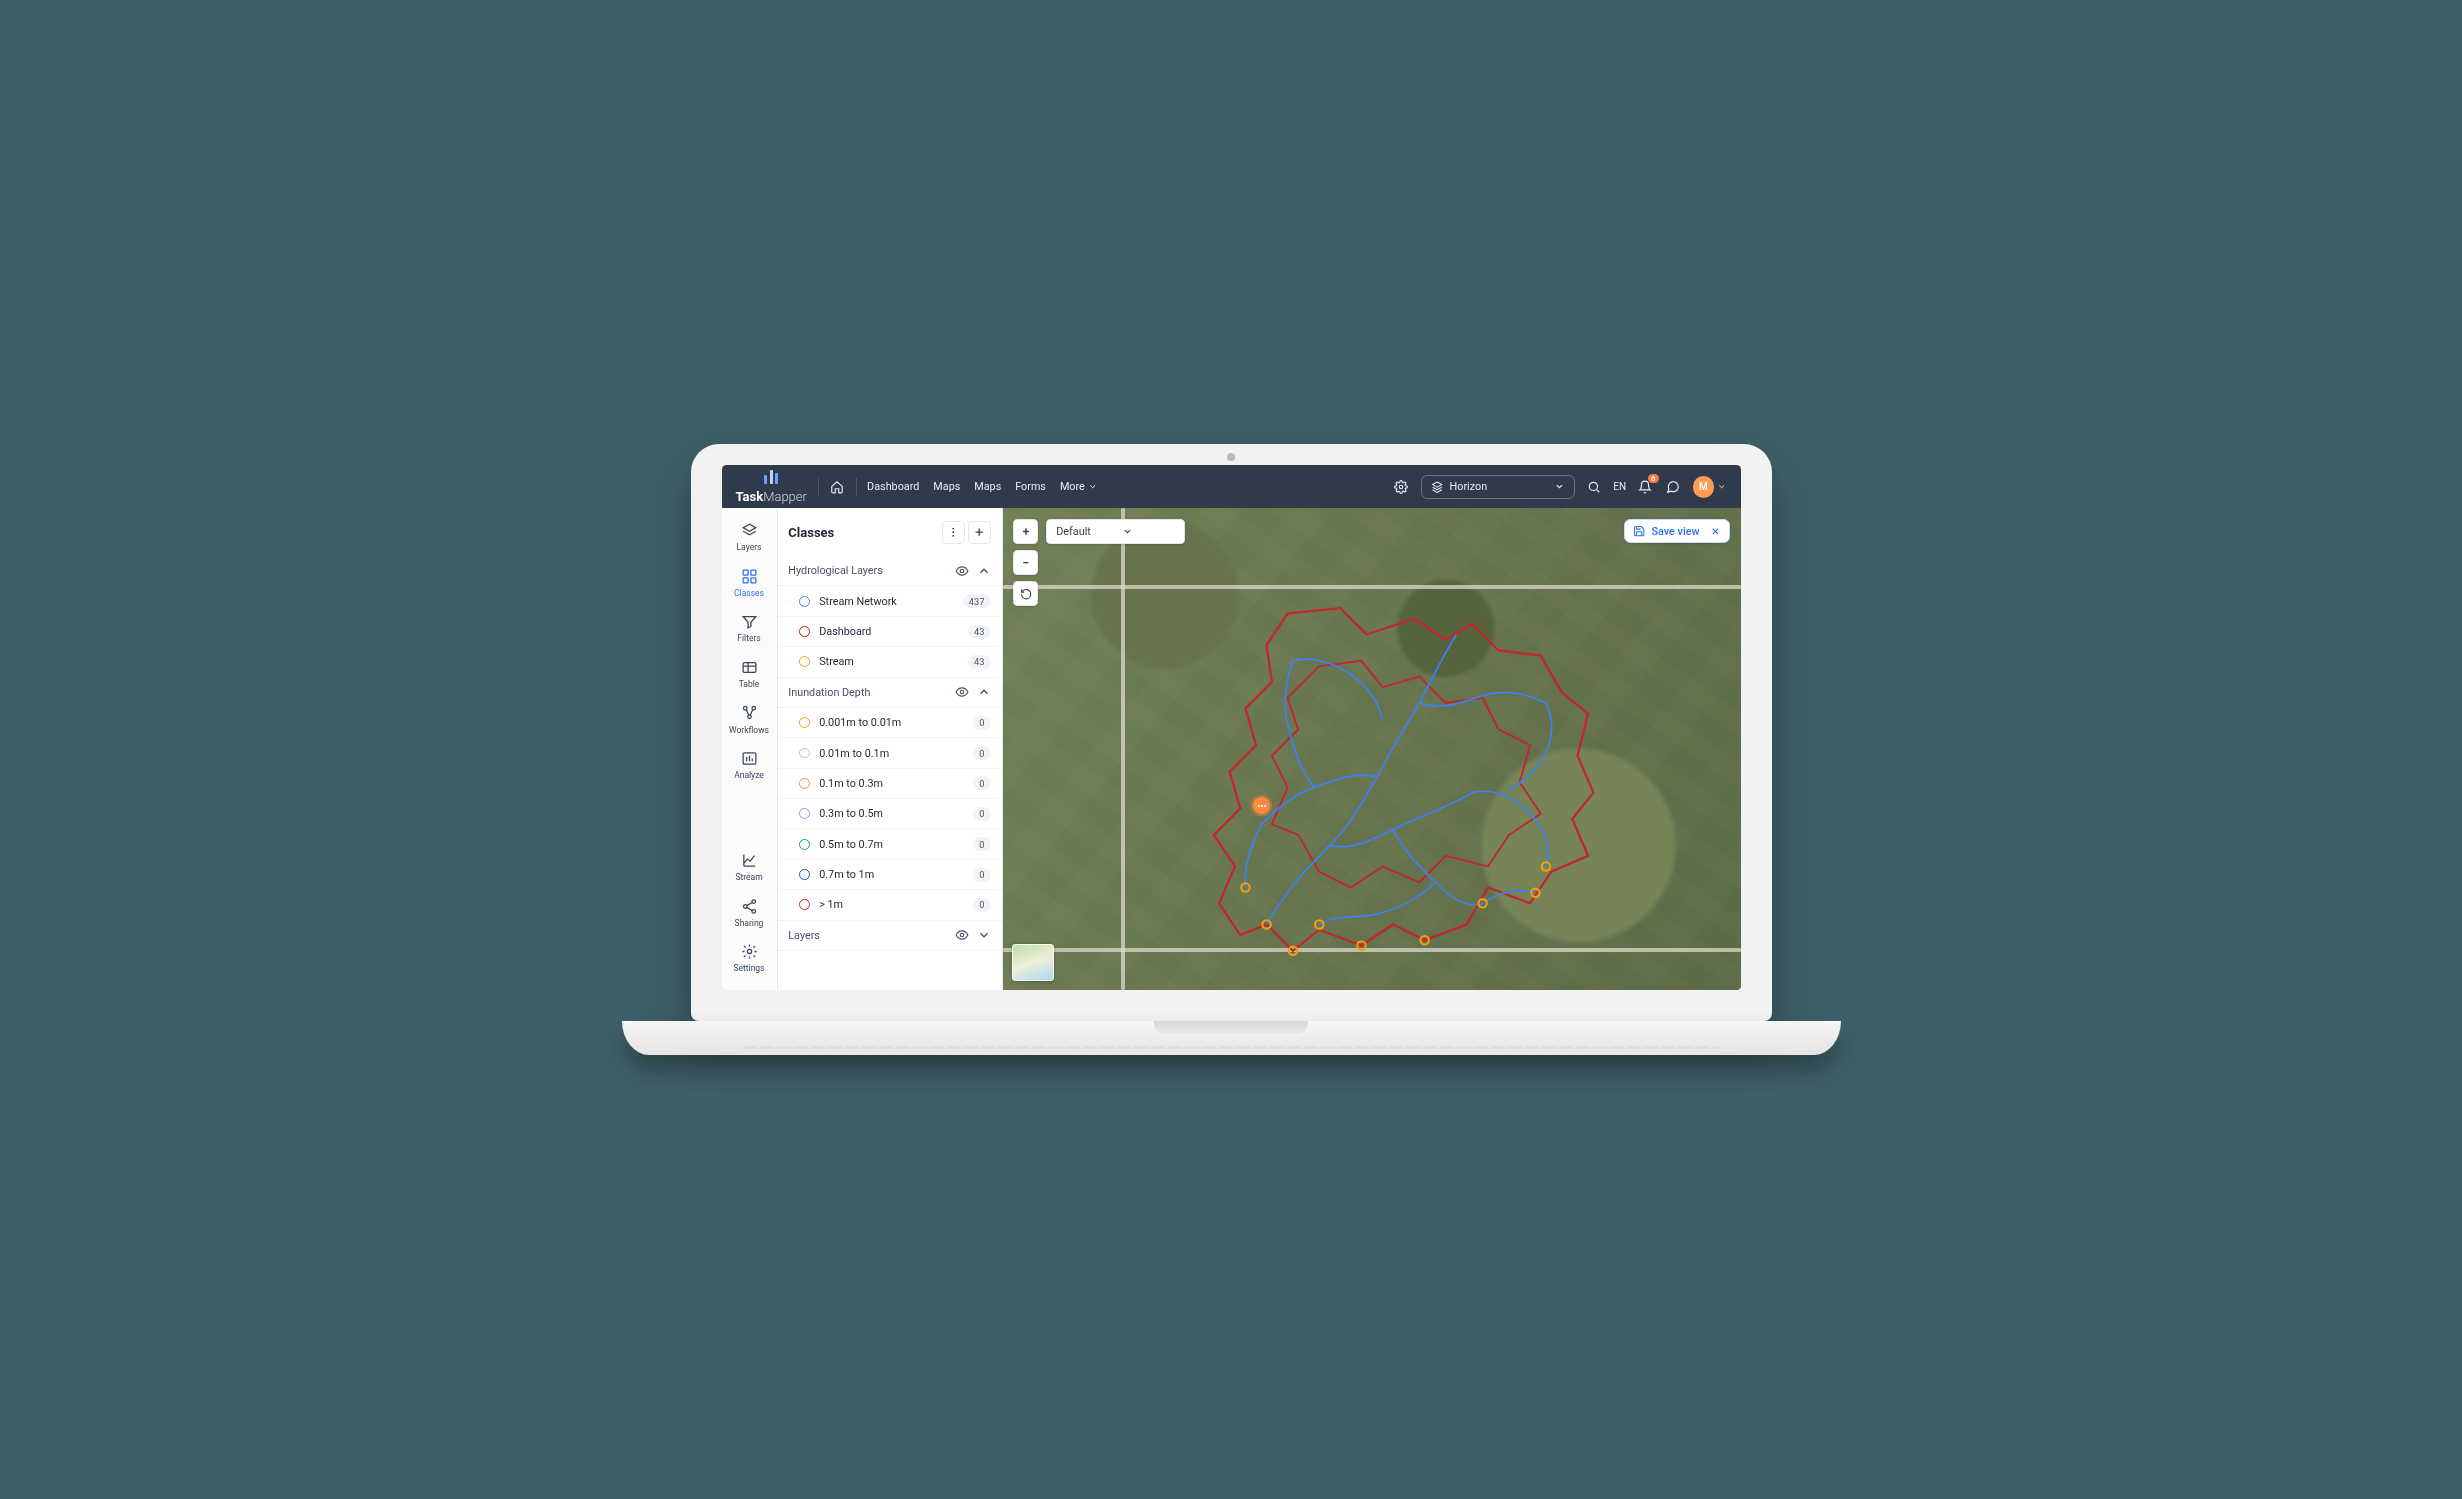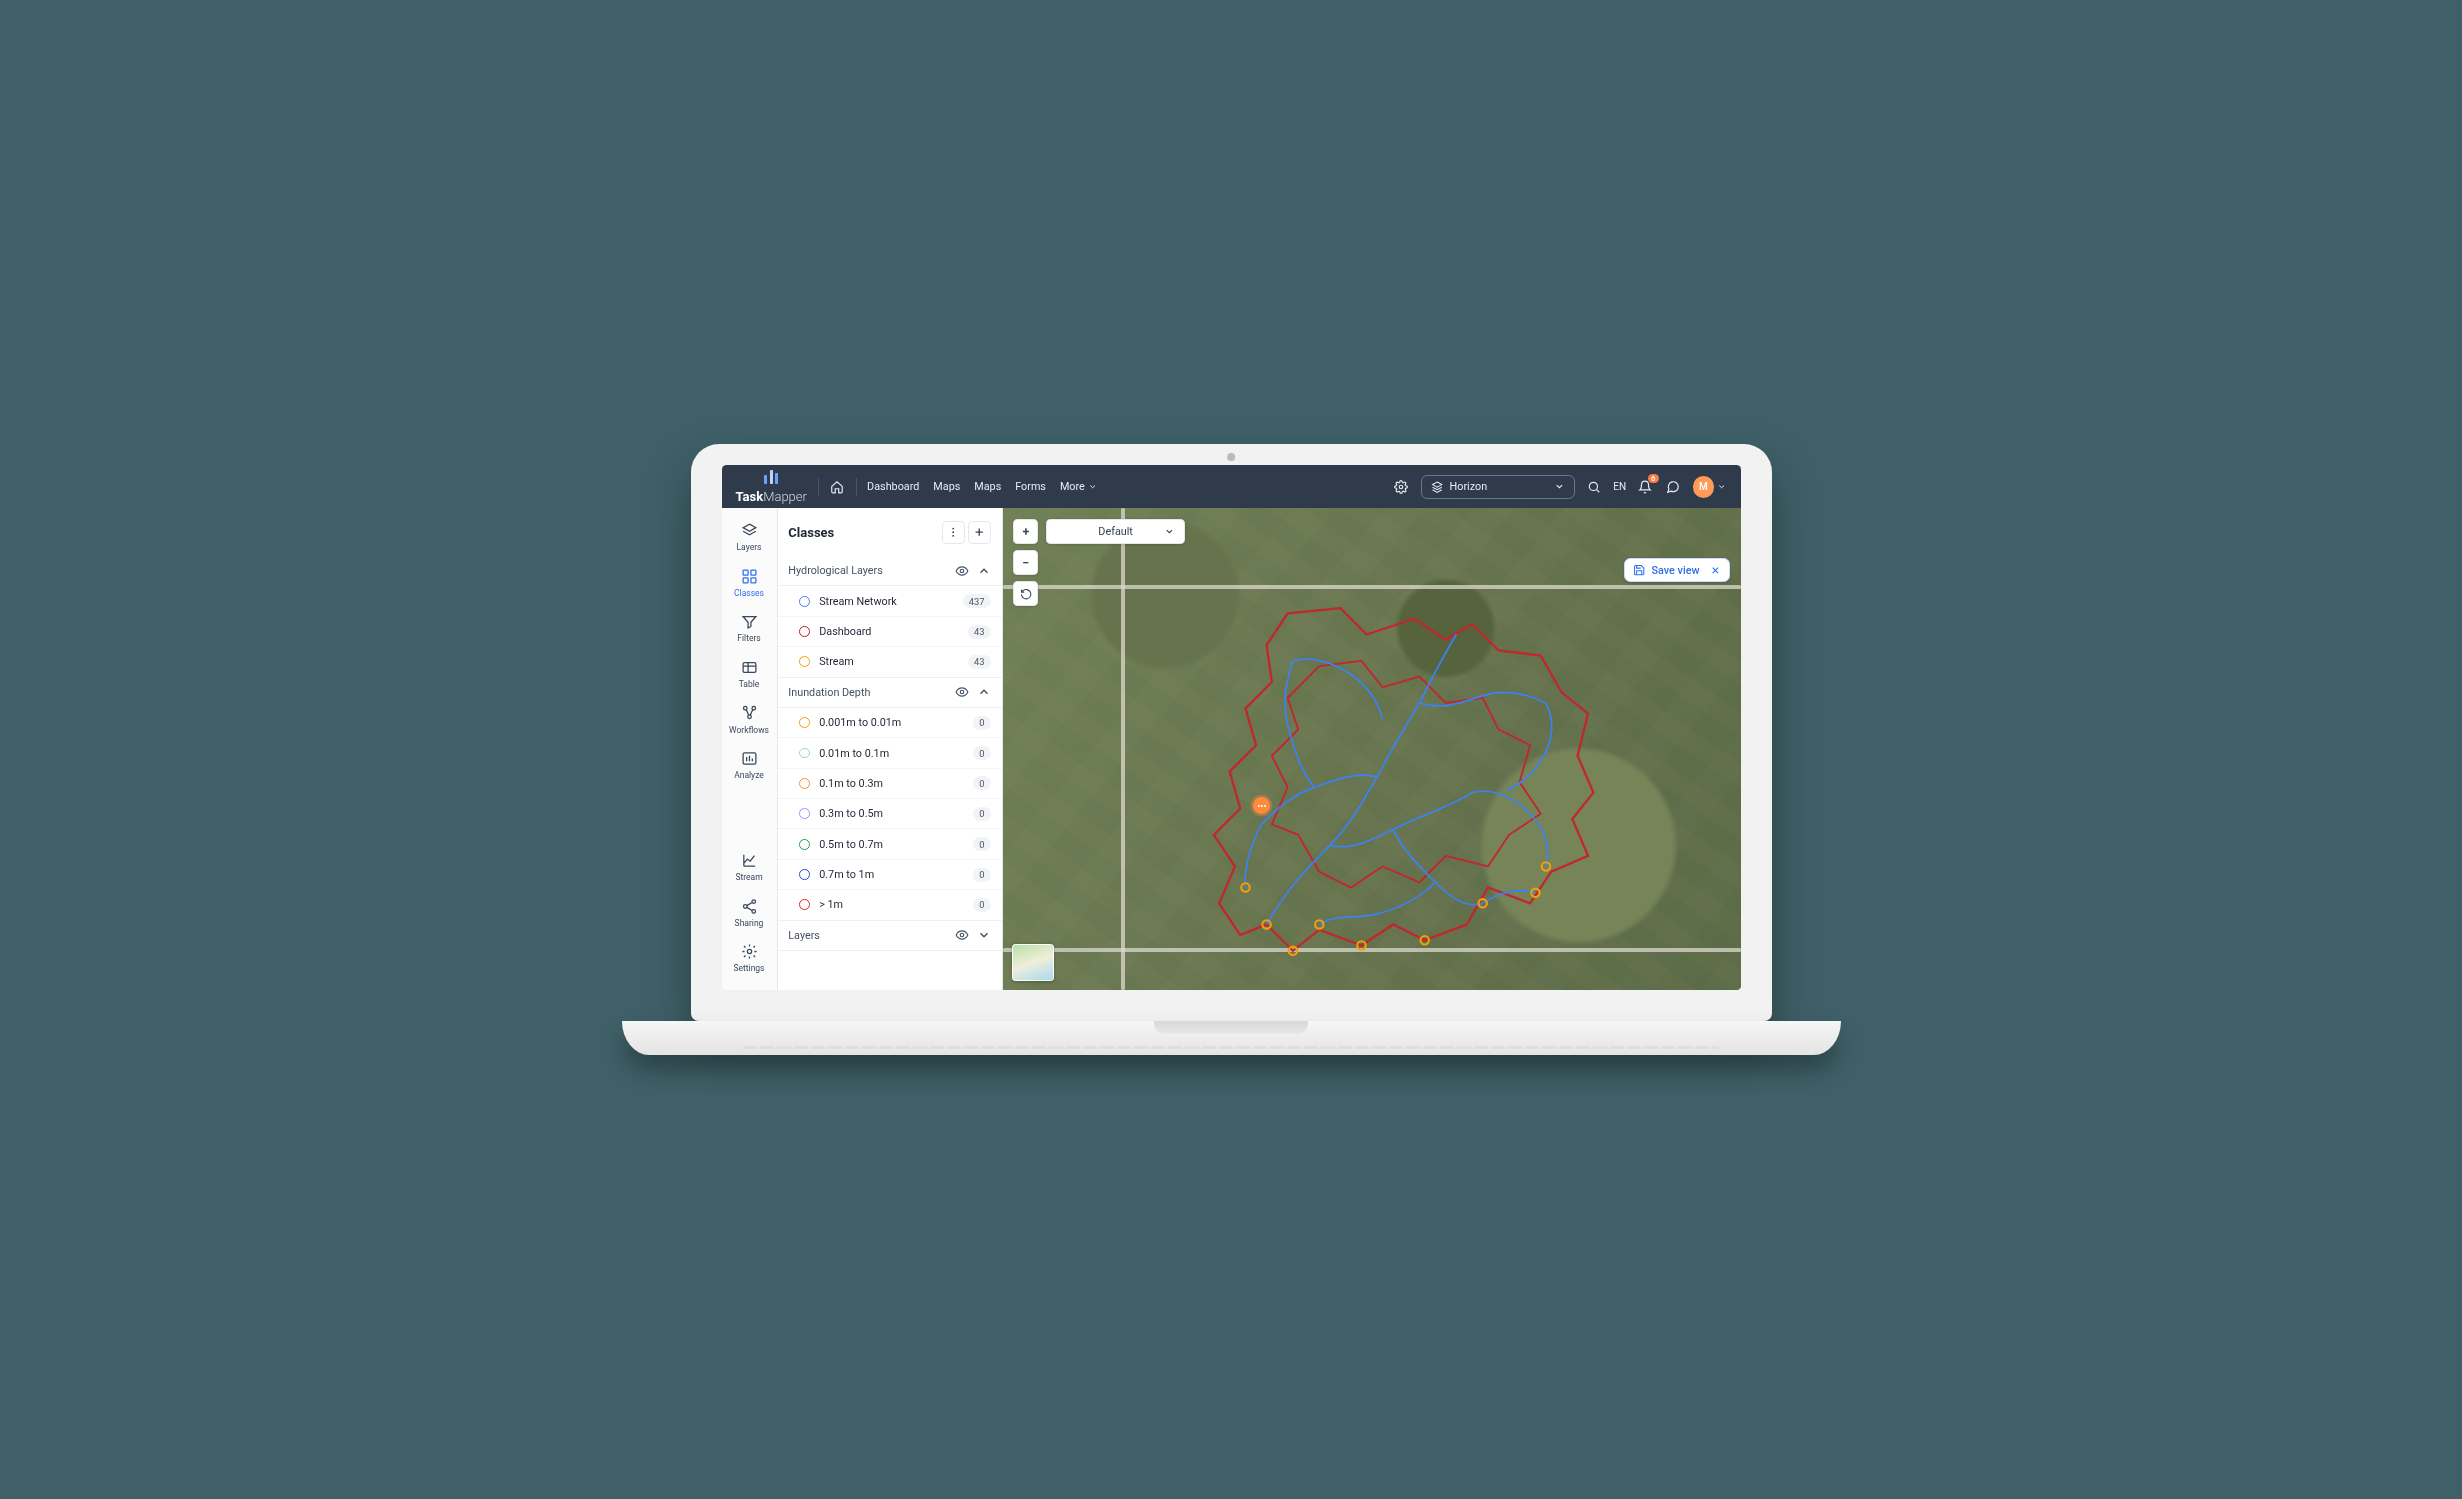--- a/index.html
+++ b/index.html
@@ -182,29 +182,29 @@
   .map-btn {
     width:25px; height:25px; background:#fff; border:0.8px solid #e5e7eb; border-radius:4.6px;
     display:flex; align-items:center; justify-content:center; cursor:pointer; color:#374151;
     box-shadow:0 0.8px 2.3px rgba(0,0,0,0.15);
     font-size:12.4px; font-weight:600;
   }
   .basemap-select {
     background:#fff; border:0.8px solid #e5e7eb; border-radius:4.6px; height:25px;
     padding:0 9.3px; display:flex; align-items:center; gap:31px; cursor:pointer;
     box-shadow:0 0.8px 2.3px rgba(0,0,0,0.15); font-size:10.8px; color:#374151; min-width:139px;
-    justify-content:flex-end;
+    justify-content:flex-start;
   }
   .map-controls-right {
     position:absolute; top:10.8px; right:10.8px;
   }
   .save-view-pill {
     background:#fff; border:0.8px solid #c9dcff; border-radius:6.2px; padding:4.6px 7.7px;
     display:flex; align-items:center; gap:6.2px; color:#2f6fed; font-size:10.8px; font-weight:500;
-    box-shadow:0 0.8px 2.3px rgba(0,0,0,0.15); cursor:pointer;margin-top:39px;
+    box-shadow:0 0.8px 2.3px rgba(0,0,0,0.15); cursor:pointer;
   }
   .save-view-pill .close{color:#2f6fed;cursor:pointer;margin-left:4.6px;}
   .mini-map {
     position:absolute; bottom:9.3px; left:9.3px; width:42px; height:37px; border:1.5px solid #fff; border-radius:3.1px;
     background:linear-gradient(160deg,#b9e0a6,#f0eeda 50%,#a8d9ef); cursor:pointer;
     box-shadow:0 0.8px 3.1px rgba(0,0,0,0.25);
   }
   .map-dot {
     position:absolute; width:17px; height:17px; border-radius:50%;
     background:#ff8a3d; display:flex; align-items:center; justify-content:center;

